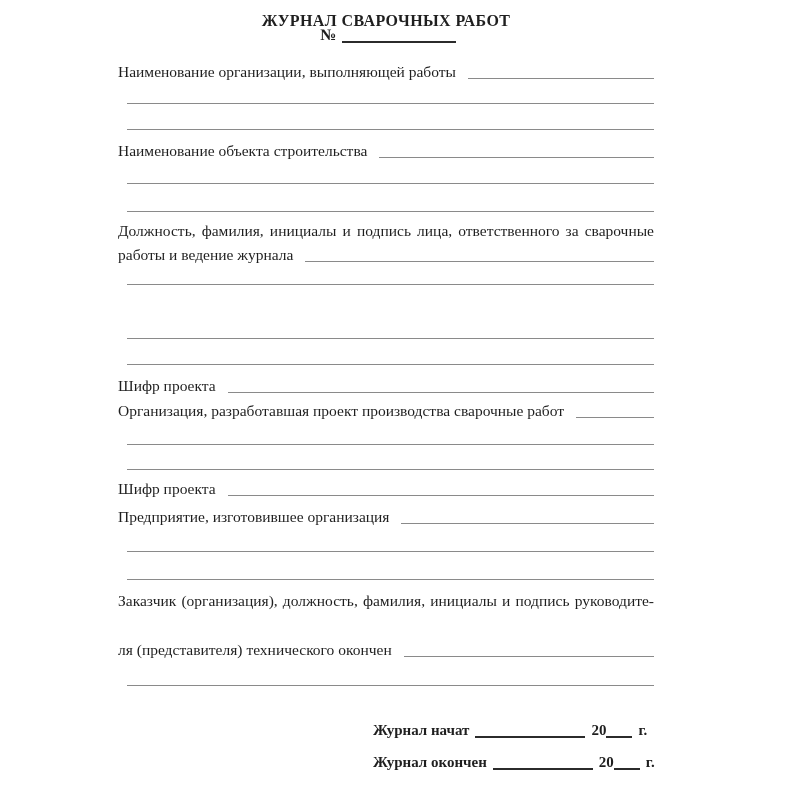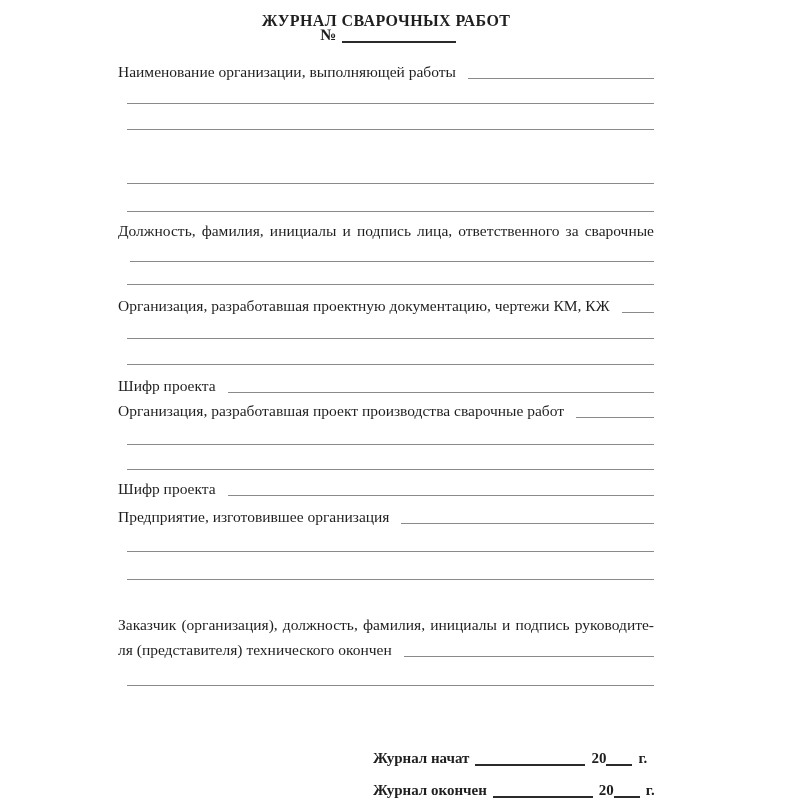--- a/index.html
+++ b/index.html
@@ -88,21 +88,20 @@
   .f-row {
     position: absolute;
     left: 373px;
     height: 17px;
     display: flex;
     align-items: flex-end;
     font-weight: bold;
     font-size: 15px;
     line-height: 17px;
     white-space: nowrap;
-    margin-top: 28px;
   }
   .f-line {
     height: 0;
     border-bottom: 2px solid #2b2b2b;
     align-self: flex-end;
     margin-bottom: 1px;
     margin-left: 6px;
     margin-right: 6px;
   }
   .f-line.main-a { width: 110px; }
@@ -121,33 +120,34 @@
     <span class="num-line"></span>
   </div>
 
   <div class="t-row" style="top:63px">
     <span class="label">Наименование организации, выполняющей работы</span>
     <span class="fill"></span>
   </div>
   <div class="blank-line" style="top:103px"></div>
   <div class="blank-line" style="top:129px"></div>
 
+  <div class="t-row" style="top:142px">
+    <span class="label">Наименование объекта строительства</span>
+    <span class="fill"></span>
+  </div>
   <div class="blank-line" style="top:183px"></div>
   <div class="blank-line" style="top:211px"></div>
 
   <div class="p-row" style="top:222px">Должность, фамилия, инициалы и подпись лица, ответственного за сварочные</div>
   <div class="t-row" style="top:246px">
+    <span class="label">работы и ведение журнала</span>
     <span class="fill"></span>
   </div>
   <div class="blank-line" style="top:284px"></div>
 
-  <div class="t-row" style="top:297px">
-    <span class="label">Организация, разработавшая проектную документацию, чертежи КМ, КЖ</span>
-    <span class="fill"></span>
-  </div>
   <div class="blank-line" style="top:338px"></div>
   <div class="blank-line" style="top:364px"></div>
 
   <div class="t-row" style="top:377px">
     <span class="label">Шифр проекта</span>
     <span class="fill"></span>
   </div>
 
   <div class="t-row" style="top:402px">
     <span class="label">Организация, разработавшая проект производства сварочные работ</span>
@@ -162,21 +162,21 @@
   </div>
 
   <div class="t-row" style="top:508px">
     <span class="label">Предприятие, изготовившее организация</span>
     <span class="fill"></span>
   </div>
   <div class="blank-line" style="top:551px"></div>
   <div class="blank-line" style="top:579px"></div>
 
 
-  <div class="p-row" style="top:616px">Заказчик (организация), должность, фамилия, инициалы и подпись руководите-</div>
+  <div class="p-row" style="top:592px">Заказчик (организация), должность, фамилия, инициалы и подпись руководите-</div>
   <div class="t-row" style="top:641px">
     <span class="label">ля (представителя) технического окончен</span>
     <span class="fill"></span>
   </div>
   <div class="blank-line" style="top:685px"></div>
 
   <div class="f-row" style="top:722px">
     <span>Журнал начат</span>
     <span class="f-line main-a"></span>
     <span>20</span>

